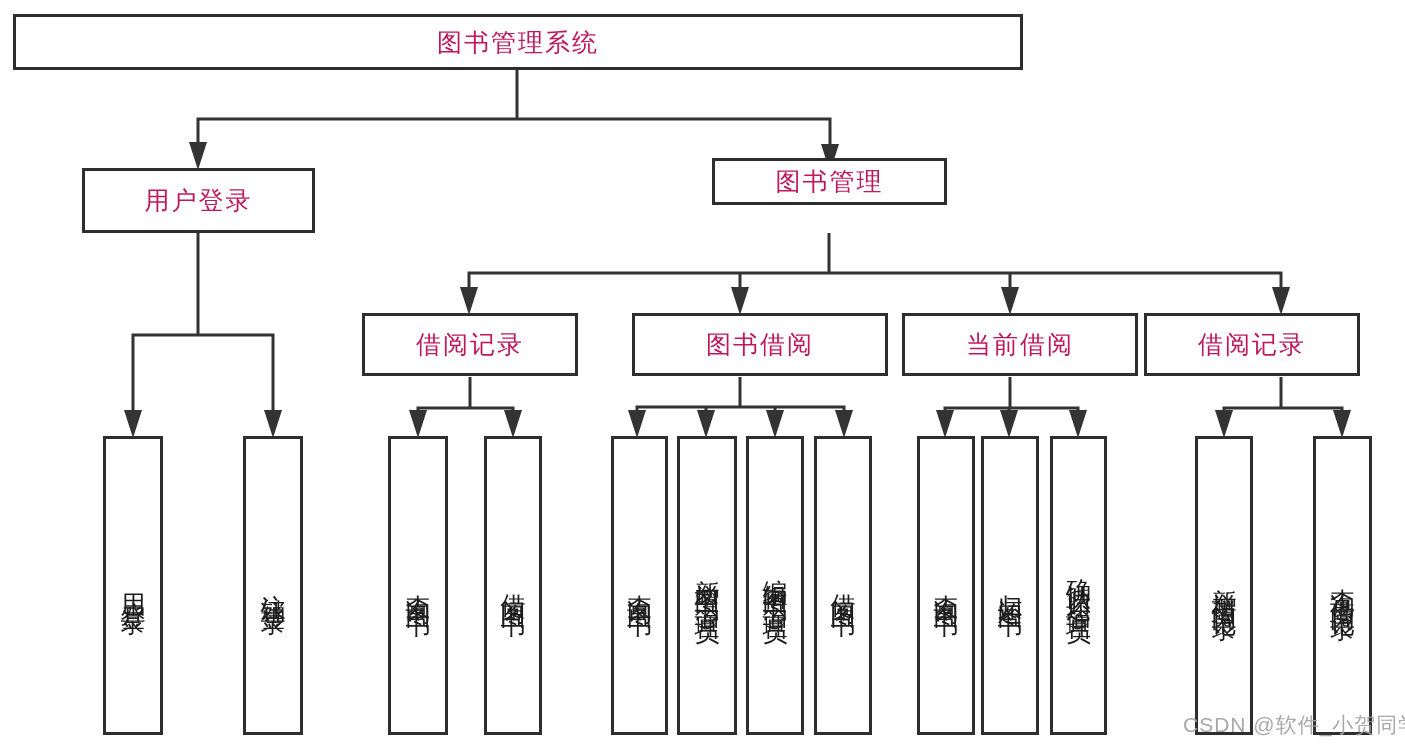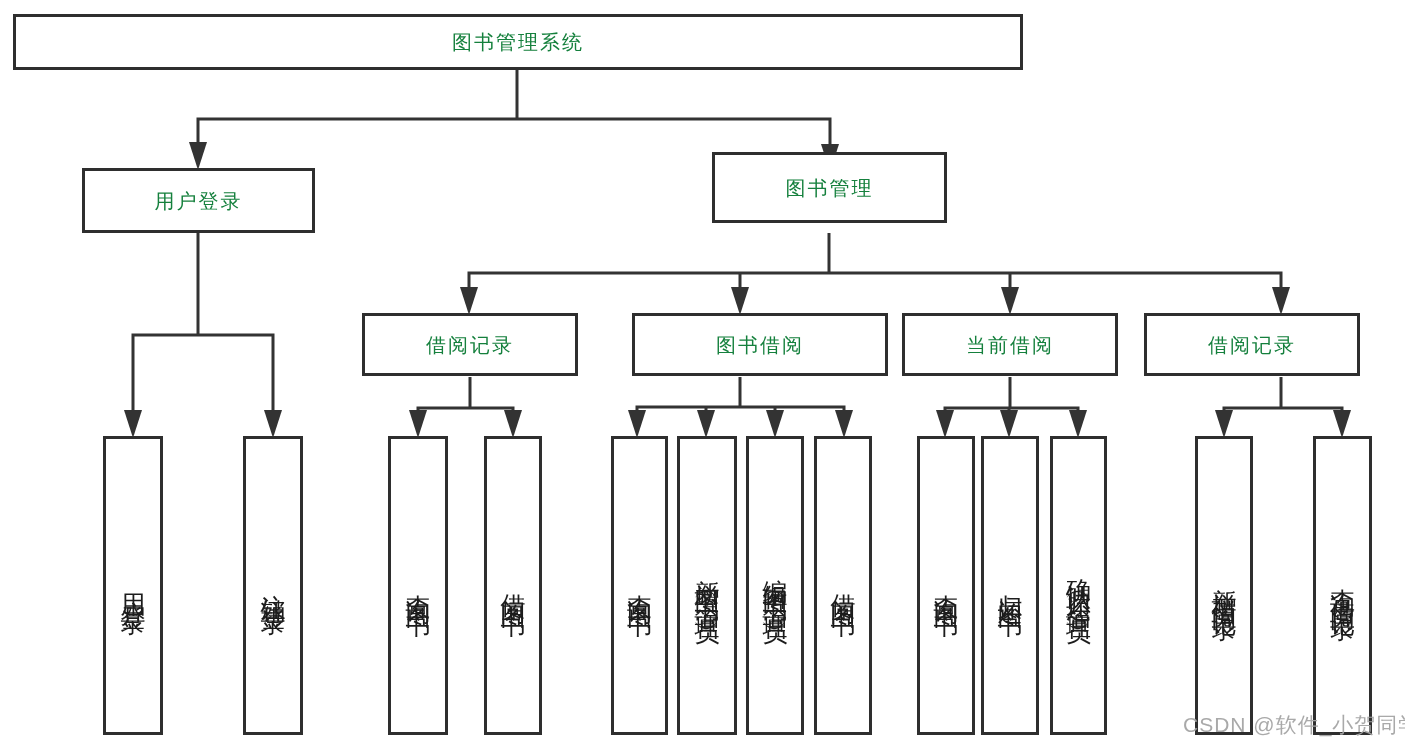--- a/index.html
+++ b/index.html
@@ -13,23 +13,23 @@
   .connectors{position:absolute;left:0;top:0;width:1405px;height:747px;}
   .box{
     position:absolute;
     box-sizing:border-box;
     border:3px solid #2e2e2e;
     background:#ffffff;
     display:flex;align-items:center;justify-content:center;
     color:#1c1c1c;
   }
   .hlabel{
-    font-size:20px;
+    font-size:25px;
     letter-spacing:2px;
-    color:#15803d;
+    color:#be185d;
     white-space:nowrap;
     line-height:1;
   }
   .leaf span{
     writing-mode:vertical-rl;
     text-orientation:mixed;
     font-size:25px;
     letter-spacing:6px;
     line-height:1;
     color:#1c1c1c;
@@ -102,31 +102,31 @@
     </g>
   </svg>
 
   <div class="box" style="left:13px;top:14px;width:1010px;height:56px">
     <span class="hlabel">图书管理系统</span>
   </div>
 
   <div class="box" style="left:82px;top:168px;width:233px;height:65px">
     <span class="hlabel">用户登录</span>
   </div>
-  <div class="box" style="left:712px;top:152px;width:235px;height:71px">
+  <div class="box" style="left:712px;top:158px;width:235px;height:47px">
     <span class="hlabel">图书管理</span>
   </div>
 
   <div class="box" style="left:362px;top:313px;width:216px;height:63px">
     <span class="hlabel">借阅记录</span>
   </div>
   <div class="box" style="left:632px;top:313px;width:256px;height:63px">
     <span class="hlabel">图书借阅</span>
   </div>
-  <div class="box" style="left:902px;top:313px;width:216px;height:63px">
+  <div class="box" style="left:902px;top:313px;width:236px;height:63px">
     <span class="hlabel">当前借阅</span>
   </div>
   <div class="box" style="left:1144px;top:313px;width:216px;height:63px">
     <span class="hlabel">借阅记录</span>
   </div>
 
   <div class="box leaf" style="left:103px;top:436px;width:60px;height:299px">
     <span>用户登录</span>
   </div>
   <div class="box leaf" style="left:243px;top:436px;width:60px;height:299px">

